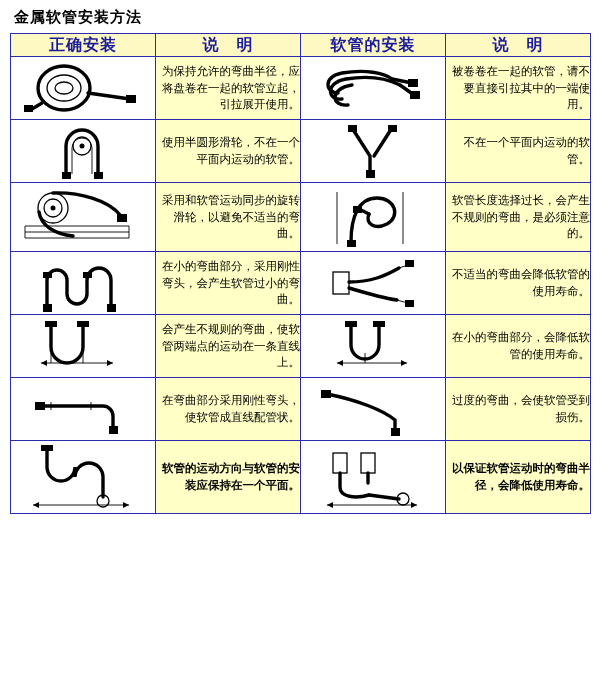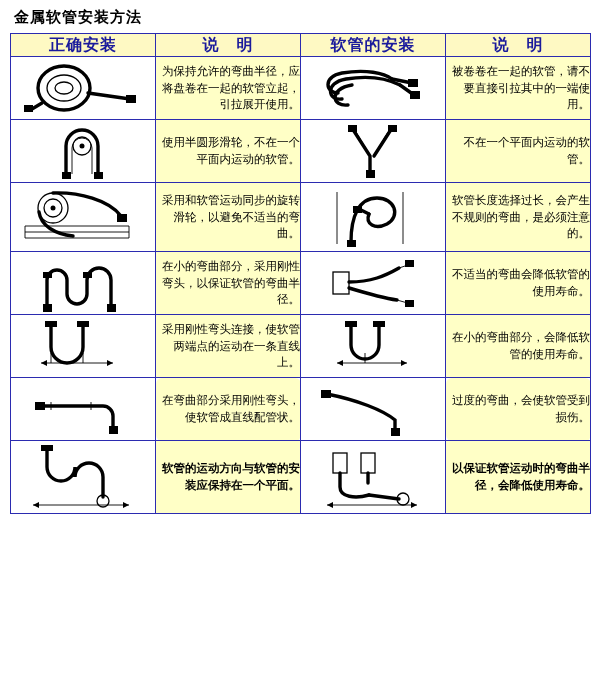--- a/index.html
+++ b/index.html
@@ -188,21 +188,21 @@
       <tr class="row-4">
         <td class="img-cell">
           <svg width="132" height="58" viewBox="0 0 132 58">
             <path d="M30 54 L30 26 A10 10 0 0 1 50 26 L50 40 A10 10 0 0 0 70 40 L70 26 A12 12 0 0 1 94 26 L94 54" class="thick"></path>
             <rect x="26" y="50" width="9" height="8" class="fillblk"></rect>
             <rect x="90" y="50" width="9" height="8" class="fillblk"></rect>
             <rect x="26" y="18" width="9" height="6" class="fillblk"></rect>
             <rect x="66" y="18" width="9" height="6" class="fillblk"></rect>
           </svg>
         </td>
-        <td class="txt-cell">在小的弯曲部分，采用刚性弯头，以保证软管的弯曲半径。</td>
+        <td class="txt-cell">在小的弯曲部分，采用刚性弯头，会产生软管过小的弯曲。</td>
         <td class="img-cell">
           <svg width="132" height="58" viewBox="0 0 132 58">
             <rect x="26" y="18" width="16" height="22" class="stroke"></rect>
             <path d="M42 28 C64 28 78 22 92 14" class="thick"></path>
             <path d="M42 34 C62 40 76 44 90 46" class="thick"></path>
             <path d="M92 14 L104 10" class="thin"></path>
             <path d="M90 46 L104 50" class="thin"></path>
             <rect x="98" y="6" width="9" height="7" class="fillblk"></rect>
             <rect x="98" y="46" width="9" height="7" class="fillblk"></rect>
           </svg>
@@ -217,21 +217,21 @@
             <path d="M34 8 L34 30 A16 16 0 0 0 66 30 L66 8" class="thick"></path>
             <rect x="28" y="4" width="12" height="6" class="fillblk"></rect>
             <rect x="60" y="4" width="12" height="6" class="fillblk"></rect>
             <path d="M24 46 L96 46" class="thin"></path>
             <path d="M24 46 L30 43 L30 49 Z" class="fillblk"></path>
             <path d="M96 46 L90 43 L90 49 Z" class="fillblk"></path>
             <path d="M34 36 L34 46" class="thin"></path>
             <path d="M66 36 L66 46" class="thin"></path>
           </svg>
         </td>
-        <td class="txt-cell">采用刚性弯头连接，使软管两端点的运动在一条直线上。</td>
+        <td class="txt-cell">会产生不规则的弯曲，使软管两端点的运动在一条直线上。</td>
         <td class="img-cell">
           <svg width="132" height="58" viewBox="0 0 132 58">
             <path d="M44 8 L44 28 A14 14 0 0 0 72 28 L72 8" class="thick"></path>
             <rect x="38" y="4" width="12" height="6" class="fillblk"></rect>
             <rect x="66" y="4" width="12" height="6" class="fillblk"></rect>
             <path d="M30 46 L100 46" class="thin"></path>
             <path d="M30 46 L36 43 L36 49 Z" class="fillblk"></path>
             <path d="M100 46 L94 43 L94 49 Z" class="fillblk"></path>
             <path d="M58 36 L58 46" class="thin"></path>
           </svg>

